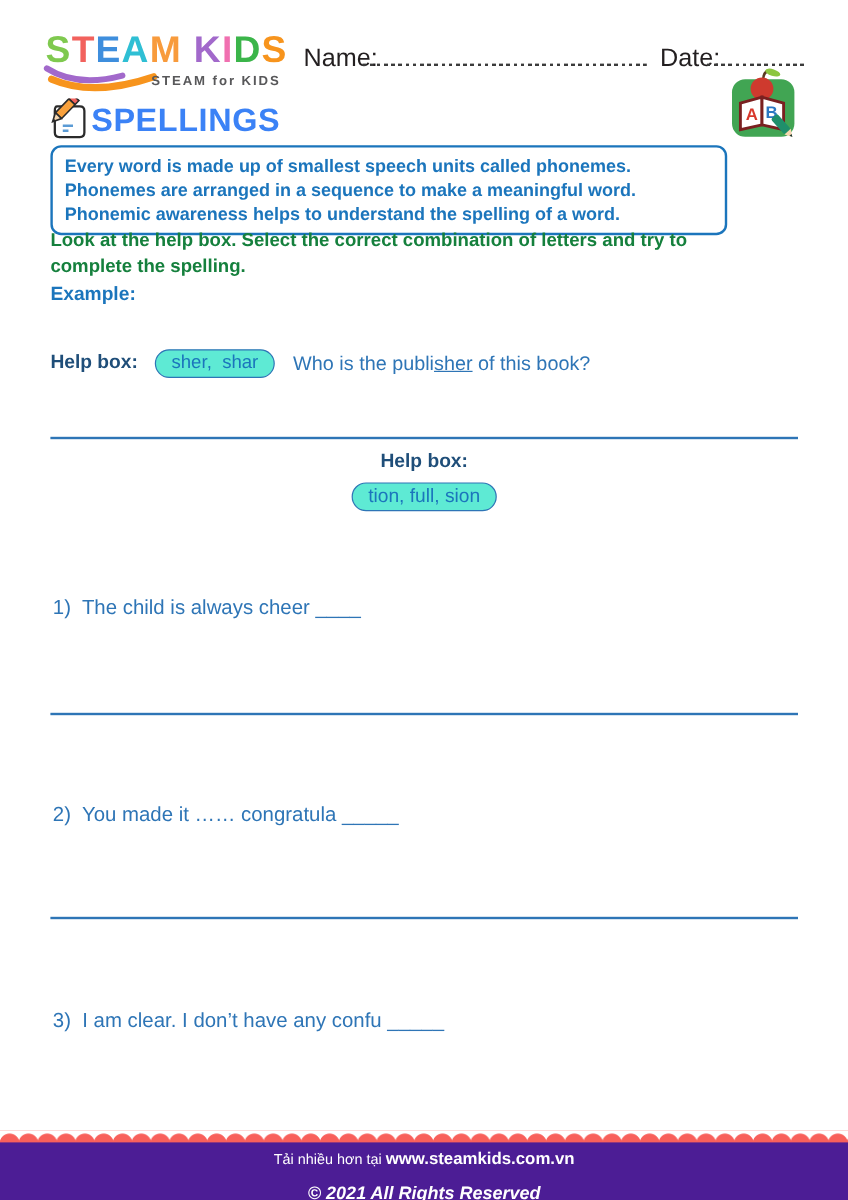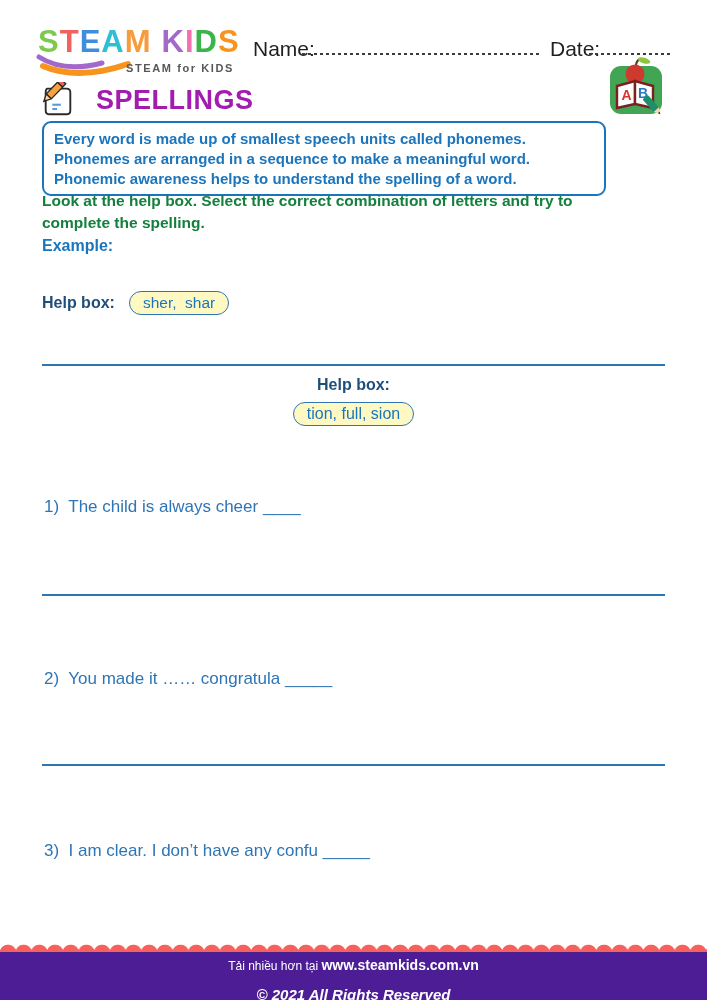--- a/index.html
+++ b/index.html
@@ -19,36 +19,36 @@
     background-image: repeating-linear-gradient(to right, #3b3b3b 0 3px, rgba(0,0,0,0) 3px 6px);
     background-position: left bottom; background-size: 100% 2px; background-repeat: no-repeat; }
   .name-label { left:253px; top:37px; }
   .name-line  { left:302px; top:42px; width:237px; }
   .date-label { left:550px; top:37px; }
   .date-line  { left:589px; top:42px; width:83px; }
   .abc-icon { position:absolute; left:608px; top:56px; }
 
   
   .title-row { position:absolute; left:40px; top:82px; display:flex; align-items:center; }
-  .page-title { font-size:27px; font-weight:800; letter-spacing:0.5px; color:#a21caf; margin-left:20px; }
+  .page-title { font-size:27px; font-weight:800; letter-spacing:0.5px; color:#3b82f6; margin-left:0; }
 
   
   .info-box { position:absolute; left:42px; top:121px; width:564px;
     border:2px solid #1B75BC; border-radius:9px; padding:6px 10px;
     font-size:15px; font-weight:bold; color:#1B75BC; line-height:1.32; }
   .instructions { position:absolute; left:42px; top:190px; width:595px;
     font-size:15.5px; font-weight:bold; color:#15803d; line-height:1.45; }
   .example-label { position:absolute; left:42px; top:237px;
     font-size:16px; font-weight:bold; color:#1B75BC; }
 
   .example-row { position:absolute; left:42px; top:291px; width:620px;
     display:flex; align-items:center; }
   .helpbox-label { font-size:16px; font-weight:bold; color:#1F4E79; white-space:pre-wrap; }
   .pill { border:1.6px solid #2E75B6; border-radius:13px; padding:2px 13px;
-    font-size:15.5px; color:#1B75BC; white-space:pre-wrap; background:#fef9c3; }
+    font-size:15.5px; color:#1B75BC; white-space:pre-wrap; background:#5eead4; }
   .example-row .pill { margin-left:14px; }
   .example-sentence { margin-left:15px; font-size:16.5px; color:#2E75B6; white-space:pre-wrap; }
   .example-sentence .u { text-decoration:underline; }
 
   .divider { position:absolute; left:42px; width:623px; height:2px; background:#2E75B6; }
   .divider-1 { top:364px; } .divider-2 { top:594px; } .divider-3 { top:764px; }
 
   .center-help-label { position:absolute; left:0; top:376px; width:707px; text-align:center;
     font-size:16px; font-weight:bold; color:#1F4E79; }
   .center-pill-wrap { position:absolute; left:0; top:402px; width:707px; text-align:center; }
@@ -118,20 +118,21 @@
   </div>
 
   <div class="info-box">Every word is made up of smallest speech units called phonemes. Phonemes are arranged in a sequence to make a meaningful word. Phonemic awareness helps to understand the spelling of a word.</div>
 
   <div class="instructions">Look at the help box. Select the correct combination of letters and try to complete the spelling.</div>
   <div class="example-label">Example:</div>
 
   <div class="example-row">
     <span class="helpbox-label">Help box:</span>
     <span class="pill">sher,  shar</span>
+    <span class="example-sentence"><span>Who is the publi</span><span class="u">sher</span><span> of this book?</span></span>
   </div>
 
   <div class="divider divider-1"></div>
 
   <div class="center-help-label">Help box:</div>
   <div class="center-pill-wrap">
     <span class="pill">tion, full, sion</span>
   </div>
 
   <div class="question q1">1)  The child is always cheer ____</div>

